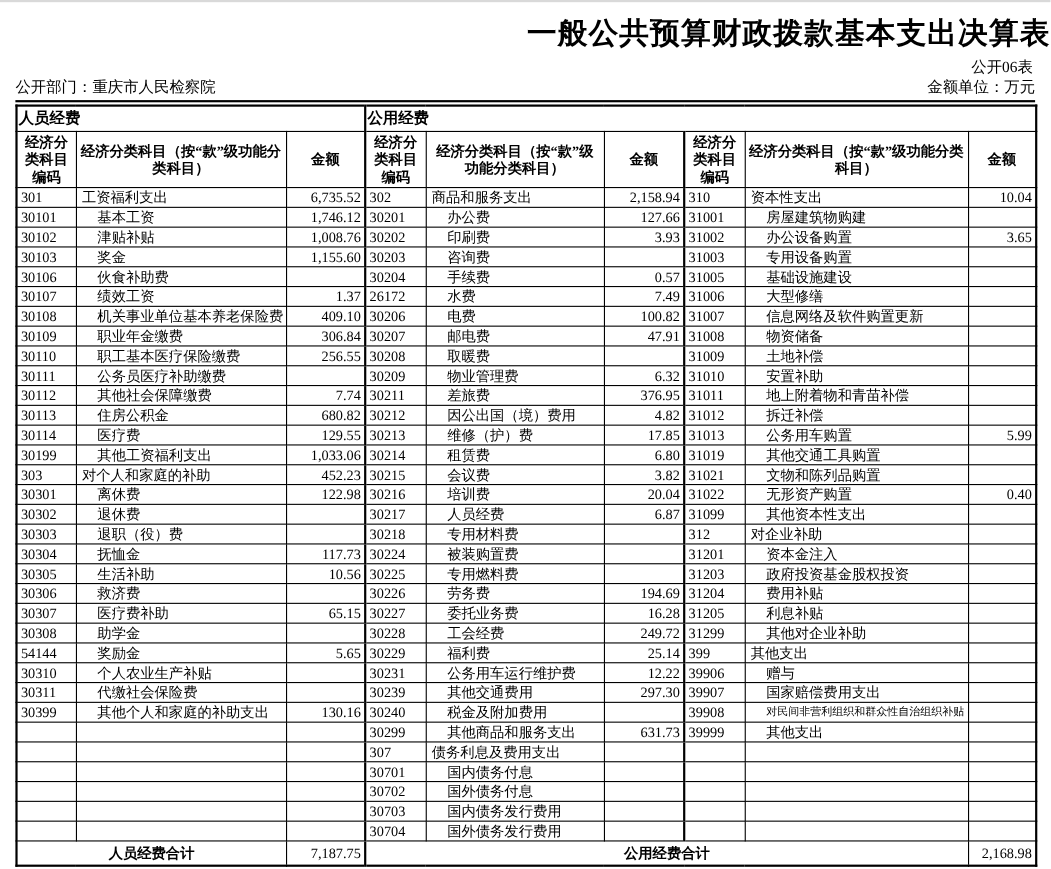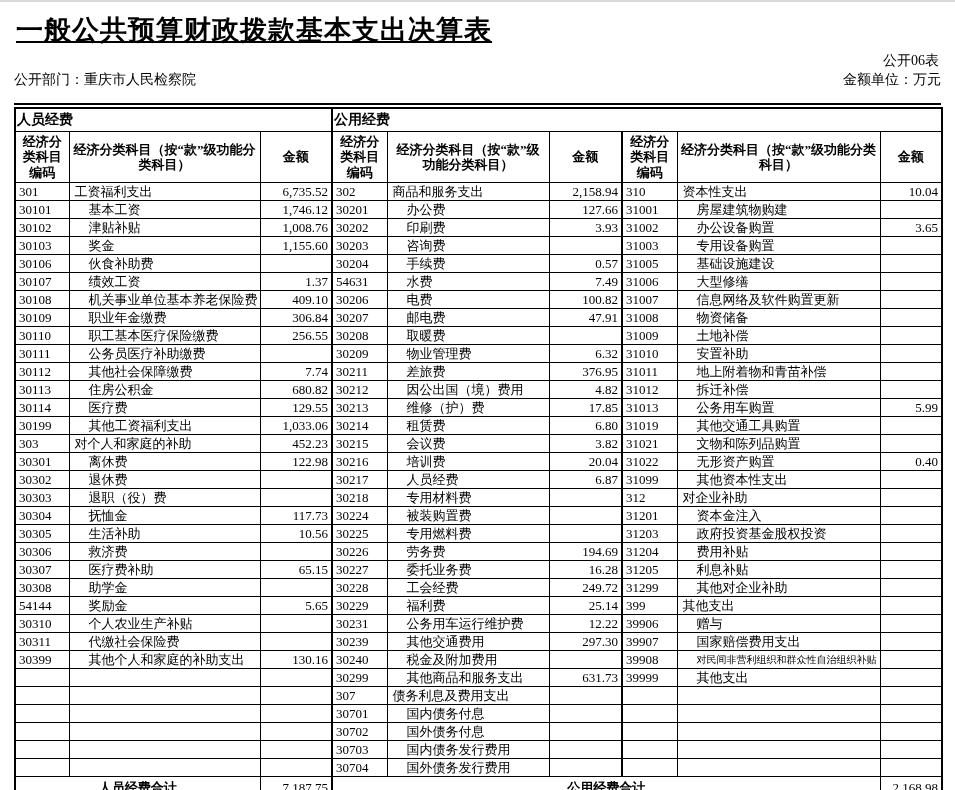--- a/index.html
+++ b/index.html
@@ -3,27 +3,27 @@
 <meta charset="utf-8">
 <style>
   html,body { margin:0; padding:0; background:#fff; }
   body {
     width:955px; height:790px; overflow:hidden; color:#000;
     font-family:"Liberation Serif","DejaVu Serif",serif;
     border-top:2px solid #d9d9d9;
   }
   .page { width:955px; }
   .title {
-    text-align:left; font-size:27px; font-weight:bold;
-    margin:10px 16px 4px; letter-spacing:1px;text-decoration:underline;
+    text-align:right; font-size:27px; font-weight:bold;
+    margin:10px 0 4px; letter-spacing:1px;
   }
   .table-no { text-align:right; font-size:14px; margin:0 16px 1px 0; }
   .subhead {
     display:flex; justify-content:space-between; align-items:flex-end;
-    margin:0 14px; font-size:14px; border-bottom:2px solid #000; padding-bottom:14px;
+    margin:0 14px; font-size:14px; border-bottom:2px solid #000; padding-bottom:2px;
   }
   table {
     border-collapse:collapse; table-layout:fixed;
     width:927px; margin:2px 14px 0 14px; border:2px solid #000;
   }
   th, td { border:1px solid #000; overflow:hidden; }
   tr.sec th { font-size:14px; font-weight:bold; height:20px; text-align:left; }
   tr.cols th {
     font-size:13px; font-weight:bold; text-align:center; vertical-align:middle;
     padding:2px 3px; line-height:1.18; height:44px;
@@ -138,21 +138,21 @@
           <td class="name sub">手续费</td>
           <td class="amount">0.57</td>
           <td class="code grp">31005</td>
           <td class="name sub">基础设施建设</td>
           <td class="amount"></td>
         </tr>
         <tr>
           <td class="code">30107</td>
           <td class="name sub">绩效工资</td>
           <td class="amount">1.37</td>
-          <td class="code grp">54631</td>
+          <td class="code grp">26172</td>
           <td class="name sub">水费</td>
           <td class="amount">7.49</td>
           <td class="code grp">31006</td>
           <td class="name sub">大型修缮</td>
           <td class="amount"></td>
         </tr>
         <tr>
           <td class="code">30108</td>
           <td class="name sub">机关事业单位基本养老保险费</td>
           <td class="amount">409.10</td>

